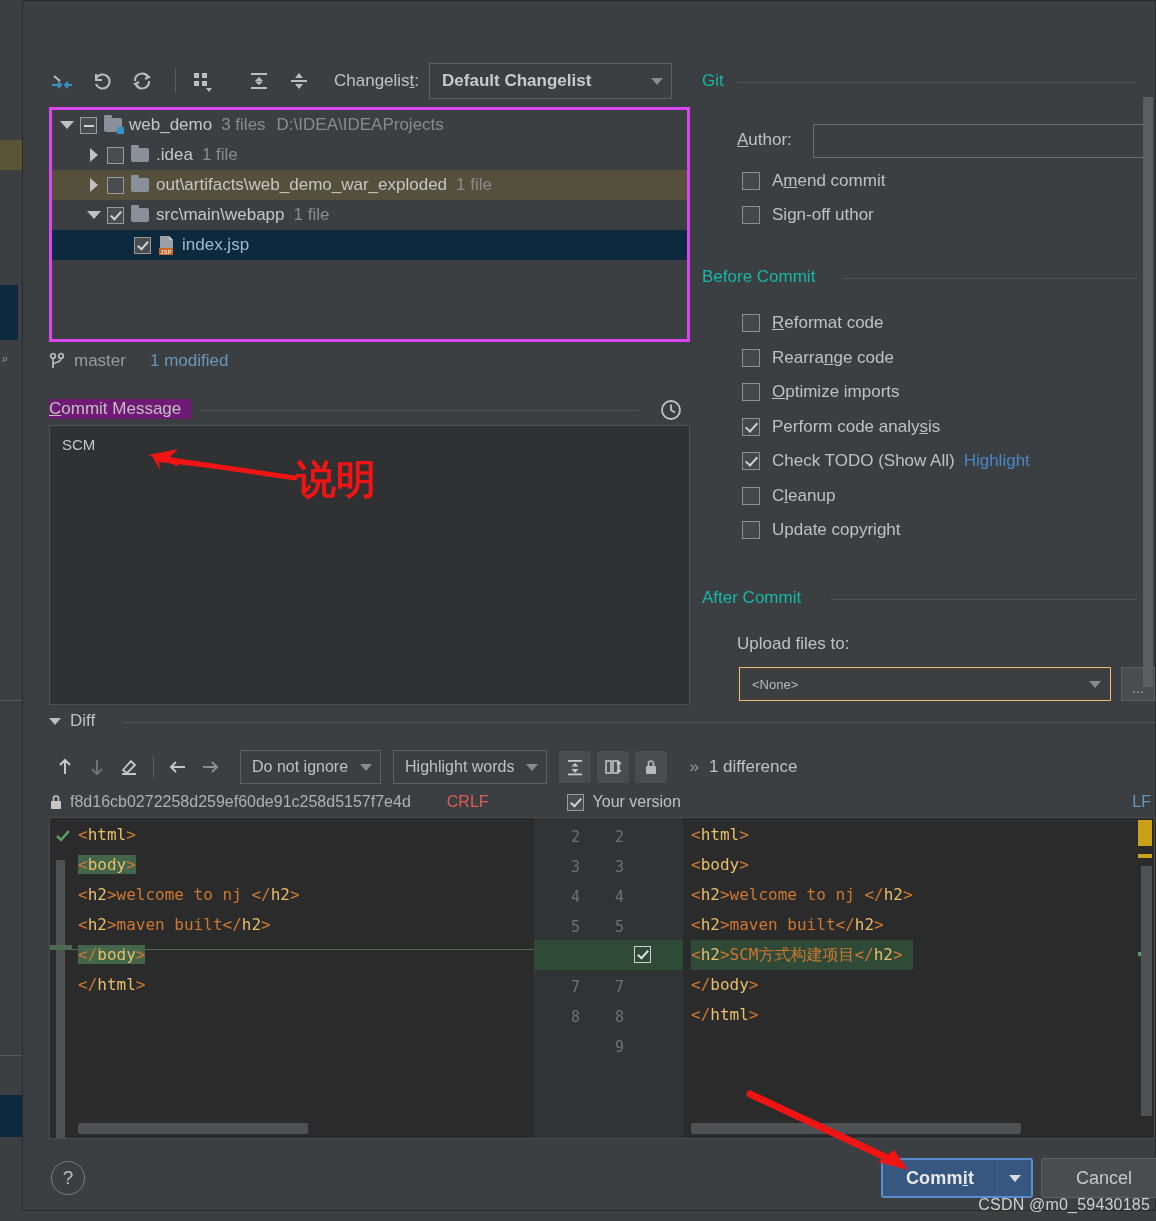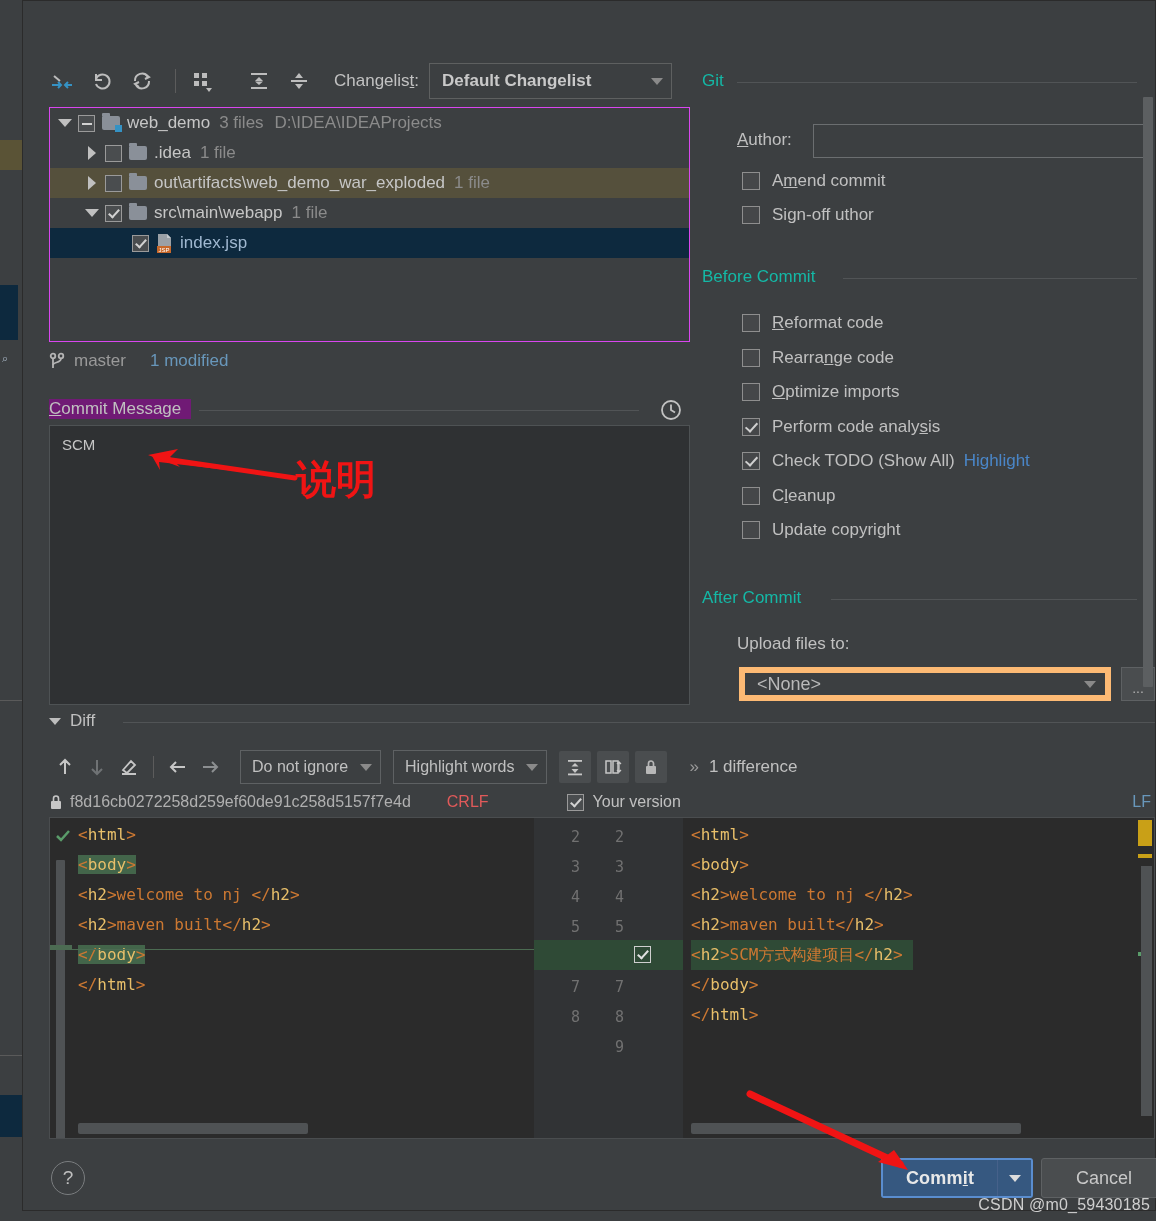--- a/index.html
+++ b/index.html
@@ -56,21 +56,21 @@
     border: 1px solid #5e6060; background: #3c3f41;
     display: flex; align-items: center; padding: 0 8px 0 12px; cursor: pointer;
   }
   .combo .val { flex: 1; font-size: 17px; font-weight: bold; color: #c9c9c9; }
   .caret { width: 0; height: 0; border-left: 6px solid transparent; border-right: 6px solid transparent;
            border-top: 7px solid #8a8a8a; }
 
   
   .tree {
     position: absolute; left: 26px; top: 106px; width: 641px; height: 235px;
-    background: #3c3f41; border: 1px solid #d946ef; overflow: hidden;
+    background: #3c3f41; border: 3px solid #d946ef; overflow: hidden;
   }
   .tree-row { position: relative; height: 30px; display: flex; align-items: center; font-size: 17px; cursor: pointer; }
   .tree-row.tint { background: #55503c; }
   .tree-row.sel { background: #0d293e; }
   .tw { width: 14px; height: 14px; margin-right: 6px; display: inline-block; position: relative; }
   .tw.down::after { content: ""; position: absolute; left: 0; top: 3px;
     border-left: 7px solid transparent; border-right: 7px solid transparent; border-top: 8px solid #c0c0c0; }
   .tw.right::after { content: ""; position: absolute; left: 3px; top: 0;
     border-top: 7px solid transparent; border-bottom: 7px solid transparent; border-left: 8px solid #c0c0c0; }
   .cb {
@@ -123,22 +123,22 @@
     margin-right: 12px; flex: none; position: relative;
   }
   .ck.on::after {
     content: ""; position: absolute; left: 5px; top: 1px; width: 5px; height: 10px;
     border: solid #d0d0d0; border-width: 0 2px 2px 0; transform: rotate(42deg);
   }
   .ck-row u { text-decoration: underline; }
   .cfg-link { color: #4a86c8; margin-left: 9px; cursor: pointer; }
   .upload-combo {
     position: absolute; left: 716px; top: 666px; width: 372px; height: 34px;
-    border: 6px solid #fdba74; background: #3c3f41; display: flex; align-items: center;
-    padding: 0 9px 0 12px; font-size: 18px; color: #b9b9b9; cursor: pointer;
+    border: 1px solid #fdba74; background: #3c3f41; display: flex; align-items: center;
+    padding: 0 9px 0 12px; font-size: 13px; color: #b9b9b9; cursor: pointer;
   }
   .ellipsis-btn {
     position: absolute; left: 1098px; top: 666px; width: 34px; height: 34px;
     background: #4a4d4f; border: 1px solid #5e6163; display: flex; align-items: flex-end;
     justify-content: center; color: #b0b0b0; font-size: 14px; cursor: pointer; padding-bottom: 4px;
   }
   .rs-track { position: absolute; left: 1120px; top: 90px; width: 10px; height: 632px; }
   .rs-thumb { position: absolute; left: 1120px; top: 96px; width: 10px; height: 590px; background: #5c5f61; border-radius: 1px; }
 
   

